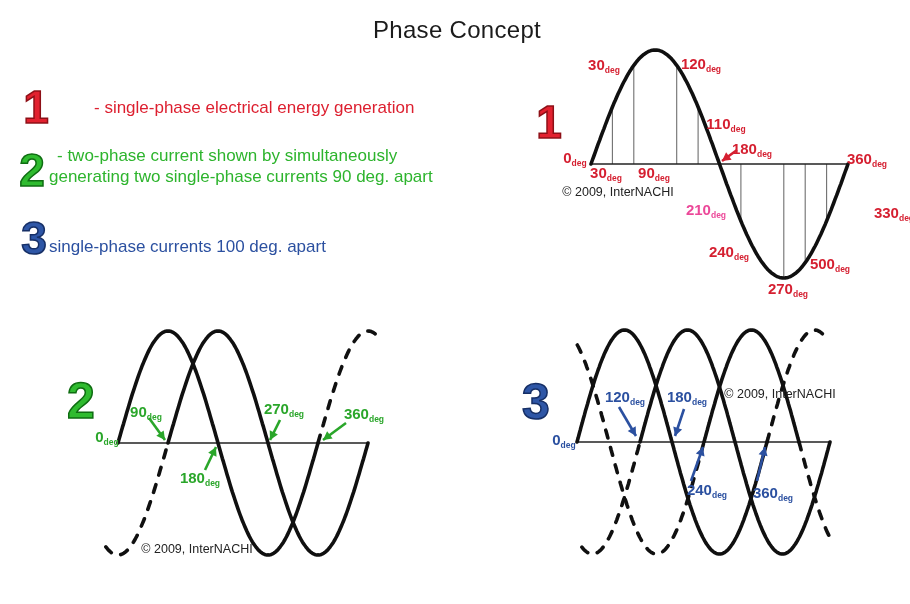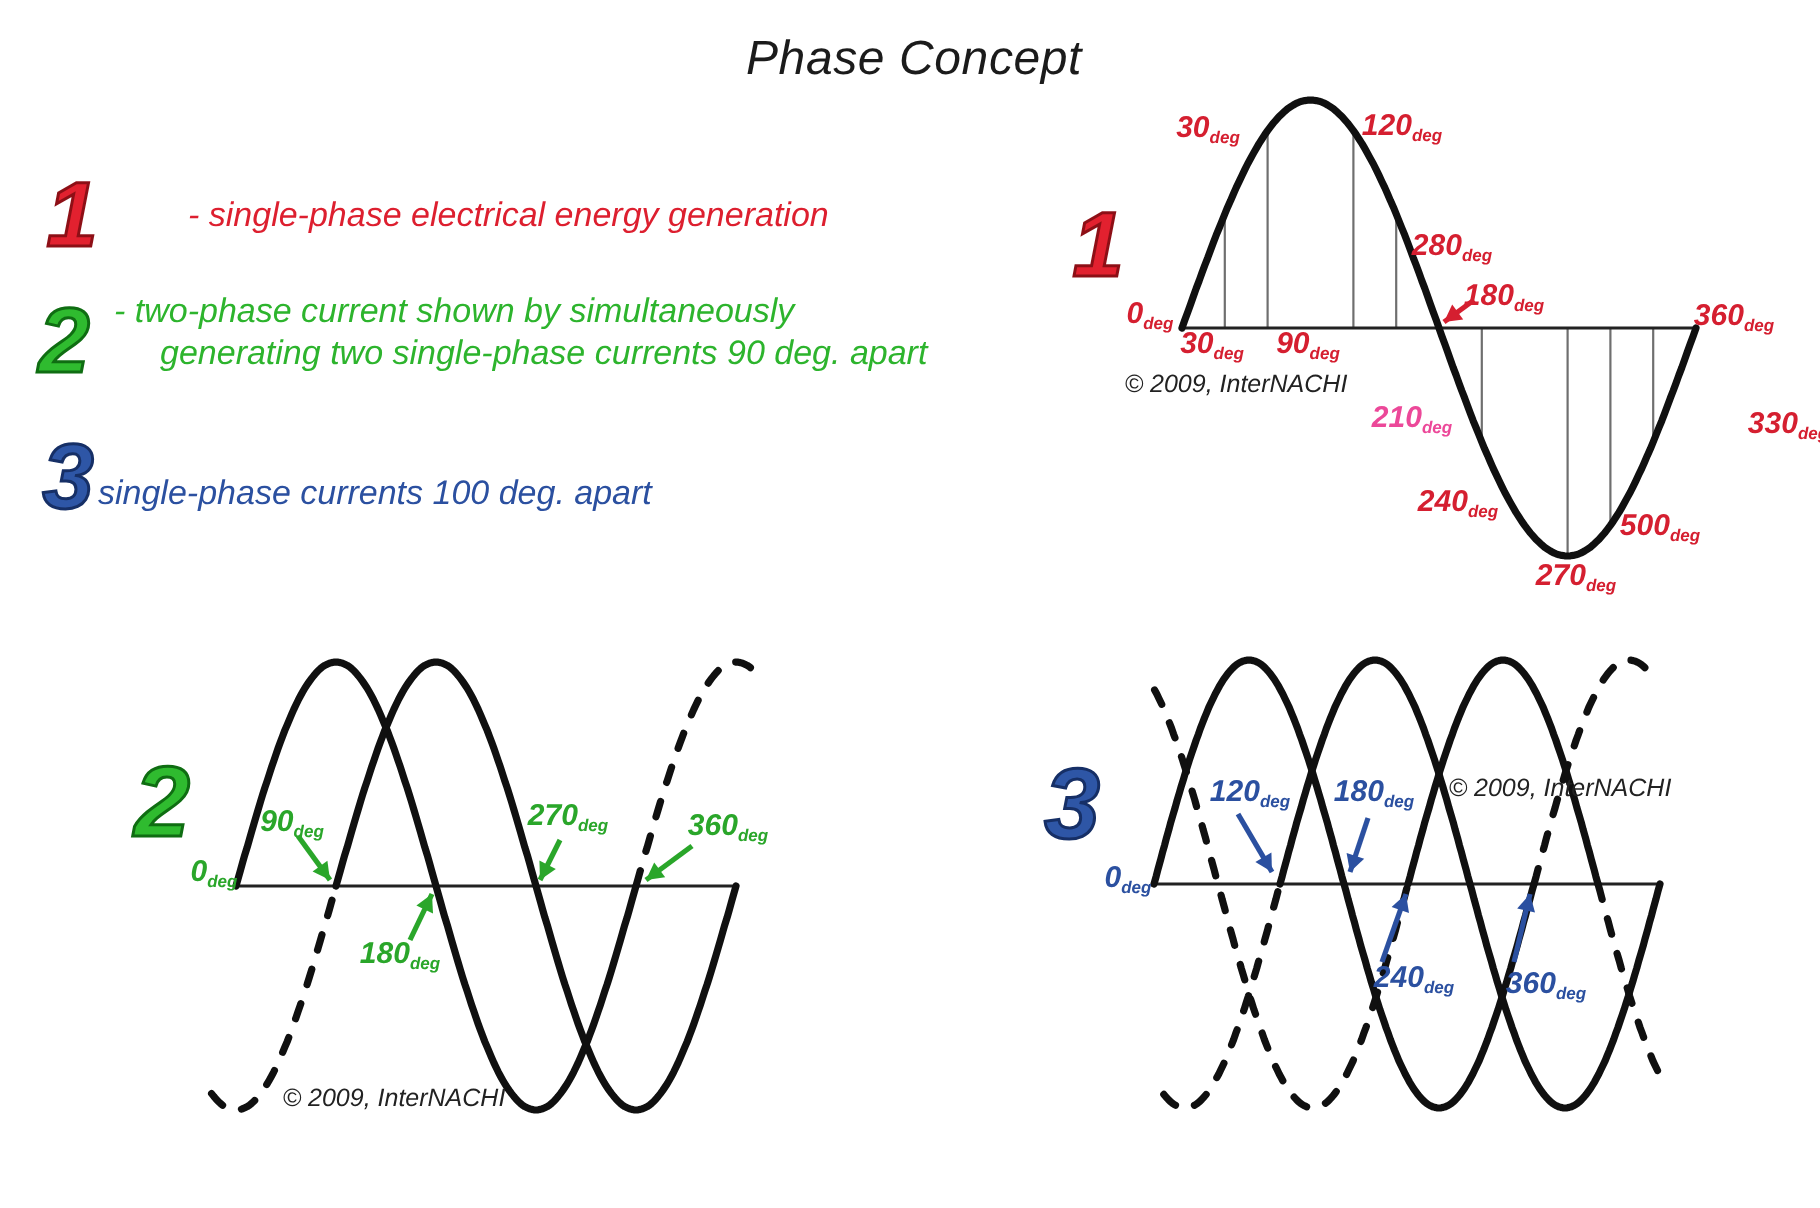--- a/index.html
+++ b/index.html
@@ -1,17 +1,17 @@
 <!DOCTYPE html>
 <html><head>
 <meta charset="utf-8">
 <style>
   html,body{margin:0;padding:0;background:#fff;}
   .stage{position:relative;width:910px;height:604px;background:#ffffff;overflow:hidden;
-         font-family:"Liberation Sans","DejaVu Sans",sans-serif;font-style:italic;}
+         font-family:"Liberation Sans","DejaVu Sans",sans-serif;}
   .abs{position:absolute;}
   .ctr{transform:translate(-50%,-50%);}
   .title{font-size:24px;color:#1b1b1b;letter-spacing:.3px;white-space:nowrap;}
   .legend-line{font-size:17px;white-space:nowrap;transform:translateY(-50%);}
   .t-red{color:#dd1f2f;margin-left:32px;} .t-green:{color:#2db42d;}
   .t-green{color:#2db42d;} .t-blue{color:#2b50a0;}
   .numeral{font-weight:700;font-size:46px;line-height:1;white-space:nowrap;}
   .n-red{color:#e2212f;-webkit-text-stroke:1.5px #8d0f16;}
   .n-green{color:#2fbb2f;-webkit-text-stroke:1.5px #0f6d12;}
   .n-blue{color:#2e56a6;-webkit-text-stroke:1.5px #162f66;}
@@ -74,38 +74,38 @@
       <polygon fill="#2b50a0" points="765,447 758.6,454.2 767.5,456.3"></polygon>
     </svg>
 
   <div class="abs ctr title" style="left:457px;top:30px;">Phase Concept</div>
 
   <div class="abs ctr numeral n-red" style="left:36px;top:107px;">1</div>
   <div class="abs legend-line t-red" style="left:62px;top:108px;">- single-phase electrical energy generation</div>
 
   <div class="abs ctr numeral n-green" style="left:32px;top:170px;">2</div>
   <div class="abs legend-line t-green" style="left:57px;top:156px;">- two-phase current shown by simultaneously</div>
-  <div class="abs legend-line t-green" style="left:49px;top:177px;margin-left:31px;">generating two single-phase currents 90 deg. apart</div>
+  <div class="abs legend-line t-green" style="left:49px;top:177px;">generating two single-phase currents 90 deg. apart</div>
 
   <div class="abs ctr numeral n-blue" style="left:34px;top:238px;">3</div>
   <div class="abs legend-line t-blue" style="left:49px;top:247px;">single-phase currents 100 deg. apart</div>
 
   <div class="abs ctr numeral n-red" style="left:549px;top:122px;">1</div>
   <div class="abs ctr numeral n-green" style="left:81px;top:401px;font-size:50px;">2</div>
   <div class="abs ctr numeral n-blue" style="left:536px;top:402px;font-size:50px;">3</div>
 
   <div class="abs copyright" style="left:618px;top:192px;">© 2009, InterNACHI</div>
   <div class="abs copyright" style="left:197px;top:549px;">© 2009, InterNACHI</div>
   <div class="abs copyright" style="left:780px;top:394px;">© 2009, InterNACHI</div>
 
   <div id="labels">
       <div class="deglabel" style="left: 575px; top: 157px; color: rgb(213, 31, 48);"><span>0</span><span class="degunit">deg</span></div>
       <div class="deglabel" style="left: 604px; top: 64px; color: rgb(213, 31, 48);"><span>30</span><span class="degunit">deg</span></div>
       <div class="deglabel" style="left: 701px; top: 63px; color: rgb(213, 31, 48);"><span>120</span><span class="degunit">deg</span></div>
-      <div class="deglabel" style="left: 726px; top: 123px; color: rgb(213, 31, 48);"><span>280</span><span class="degunit">deg</span></div>
+      <div class="deglabel" style="left: 726px; top: 123px; color: rgb(213, 31, 48);"><span>110</span><span class="degunit">deg</span></div>
       <div class="deglabel" style="left: 752px; top: 148px; color: rgb(213, 31, 48);"><span>180</span><span class="degunit">deg</span></div>
       <div class="deglabel" style="left: 867px; top: 158px; color: rgb(213, 31, 48);"><span>360</span><span class="degunit">deg</span></div>
       <div class="deglabel" style="left: 606px; top: 172px; color: rgb(213, 31, 48);"><span>30</span><span class="degunit">deg</span></div>
       <div class="deglabel" style="left: 654px; top: 172px; color: rgb(213, 31, 48);"><span>90</span><span class="degunit">deg</span></div>
       <div class="deglabel" style="left: 706px; top: 209px; color: #ec4899;"><span>210</span><span class="degunit">deg</span></div>
       <div class="deglabel" style="left: 729px; top: 251px; color: rgb(213, 31, 48);"><span>240</span><span class="degunit">deg</span></div>
       <div class="deglabel" style="left: 788px; top: 288px; color: rgb(213, 31, 48);"><span>270</span><span class="degunit">deg</span></div>
       <div class="deglabel" style="left: 830px; top: 263px; color: rgb(213, 31, 48);"><span>500</span><span class="degunit">deg</span></div>
       <div class="deglabel" style="left: 894px; top: 212px; color: rgb(213, 31, 48);"><span>330</span><span class="degunit">deg</span></div>
       <div class="deglabel" style="left: 107px; top: 436px; color: rgb(42, 166, 42);"><span>0</span><span class="degunit">deg</span></div>

